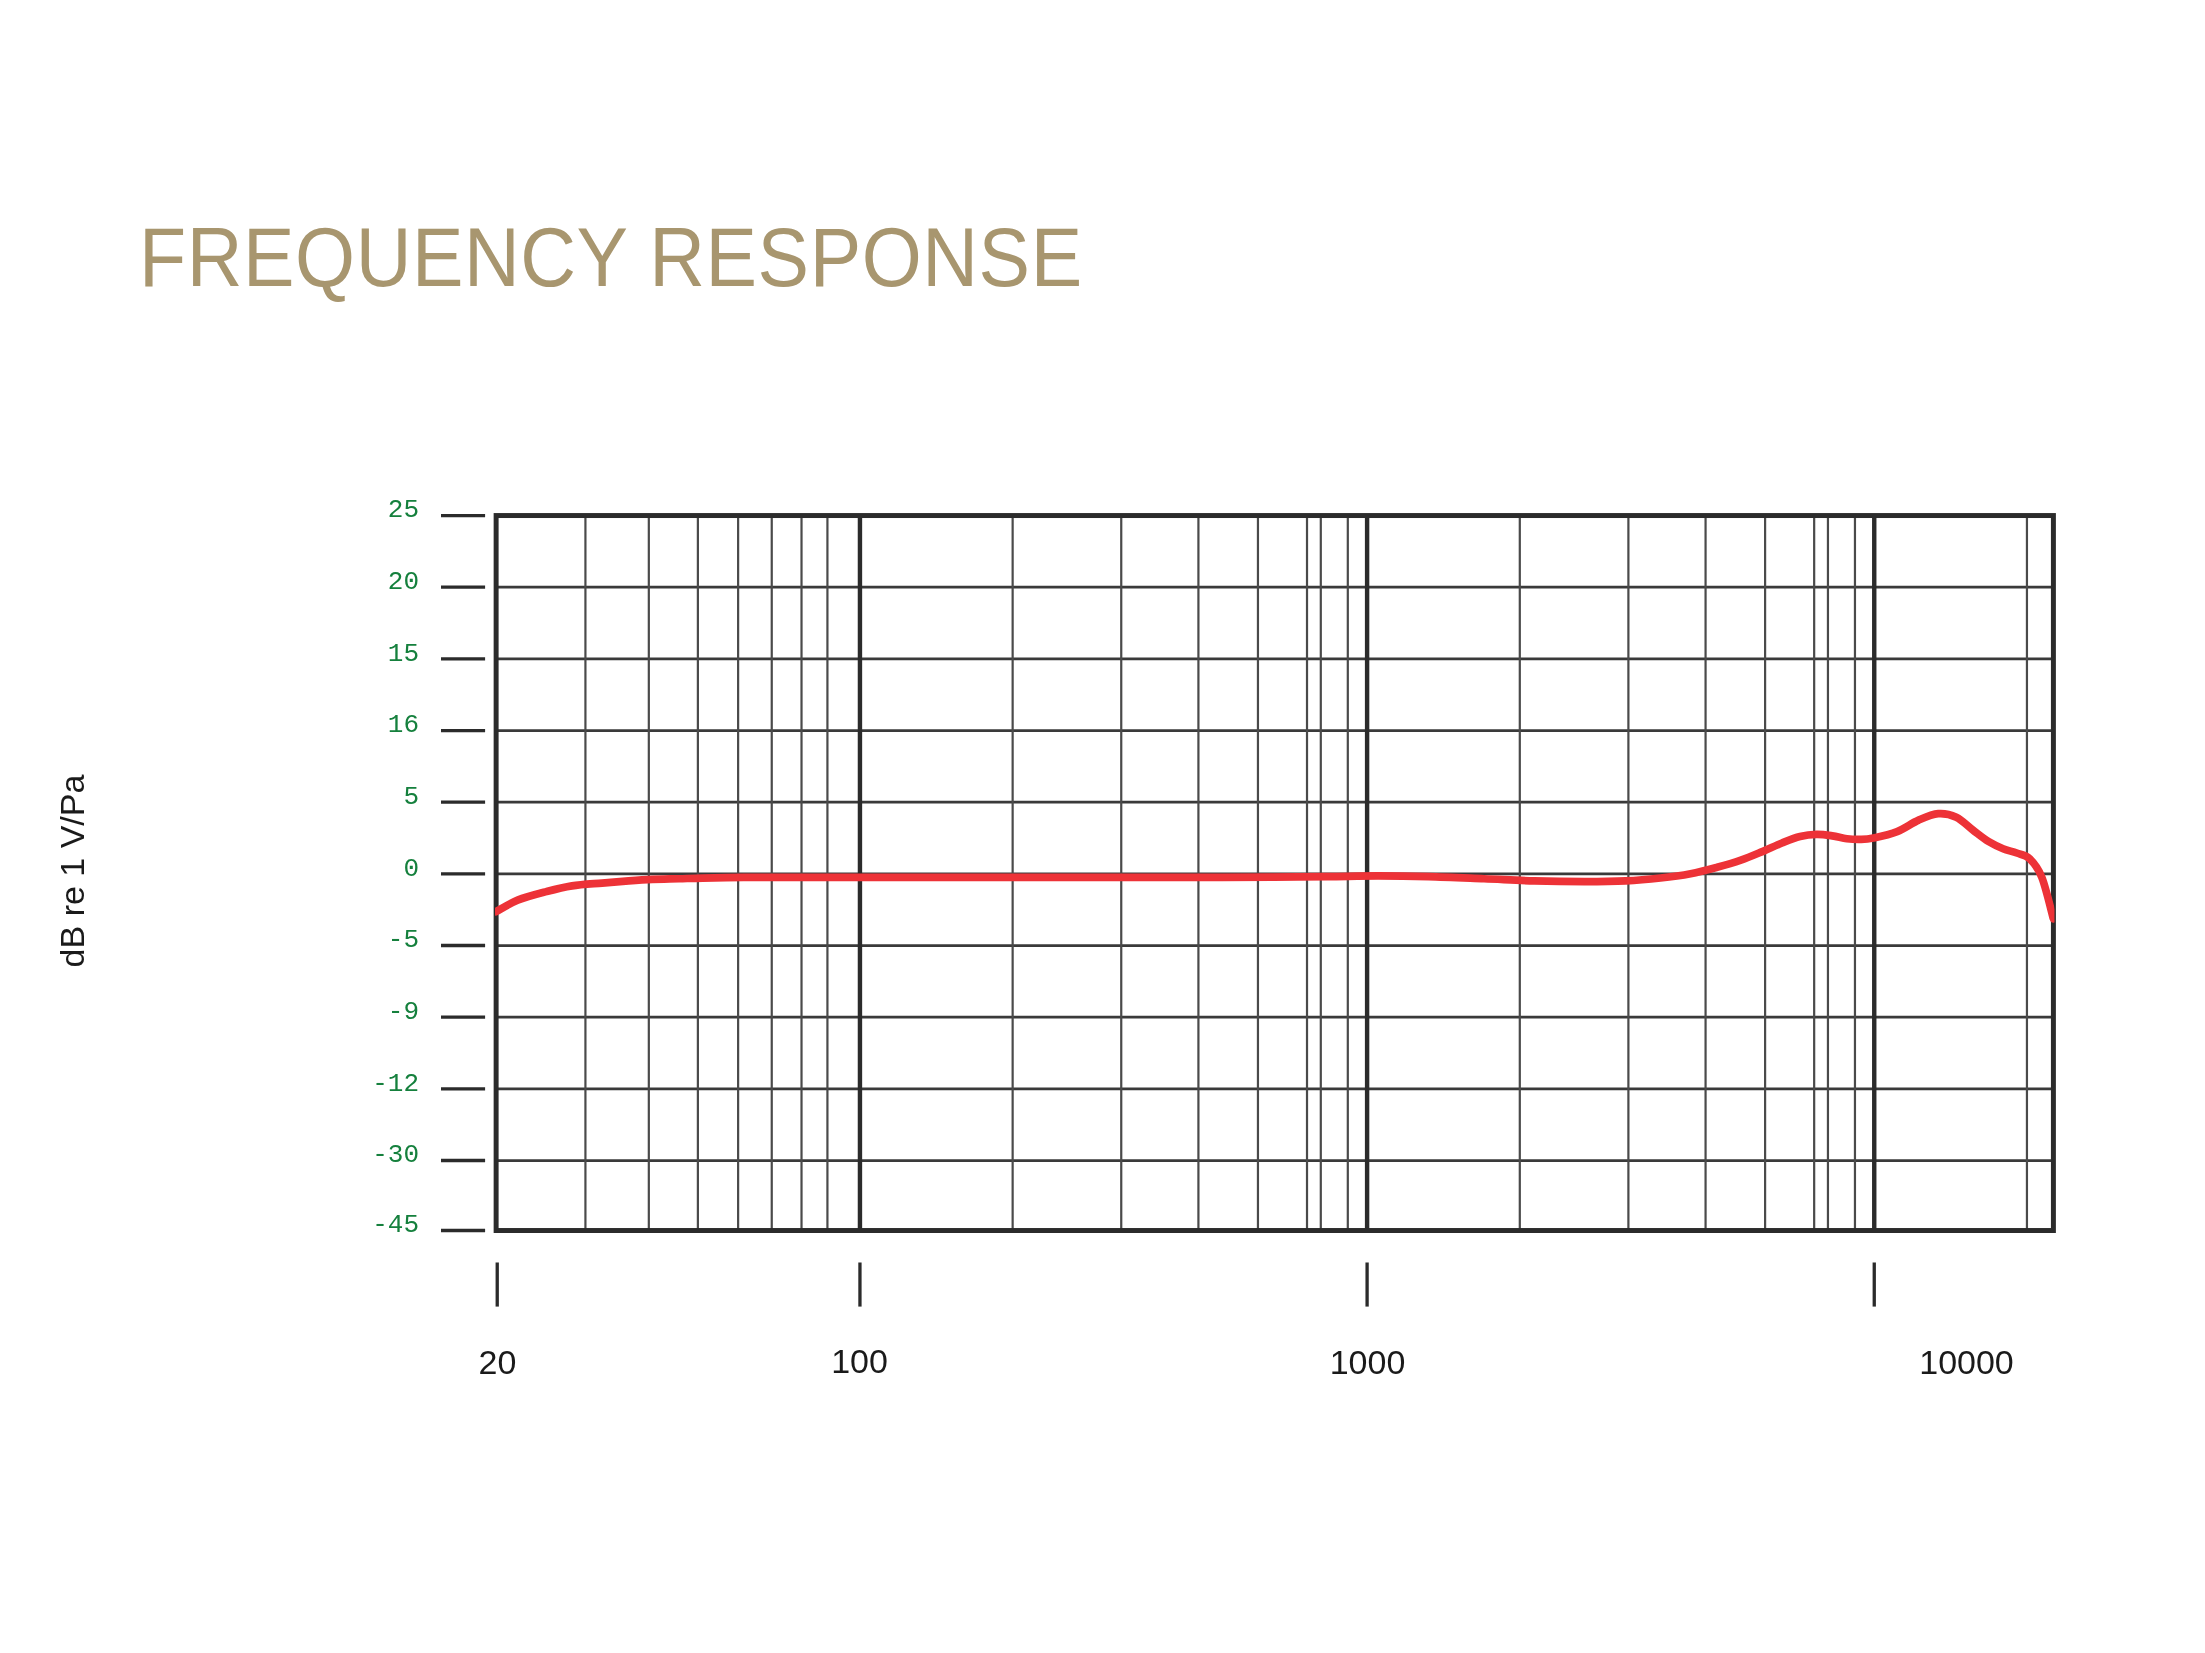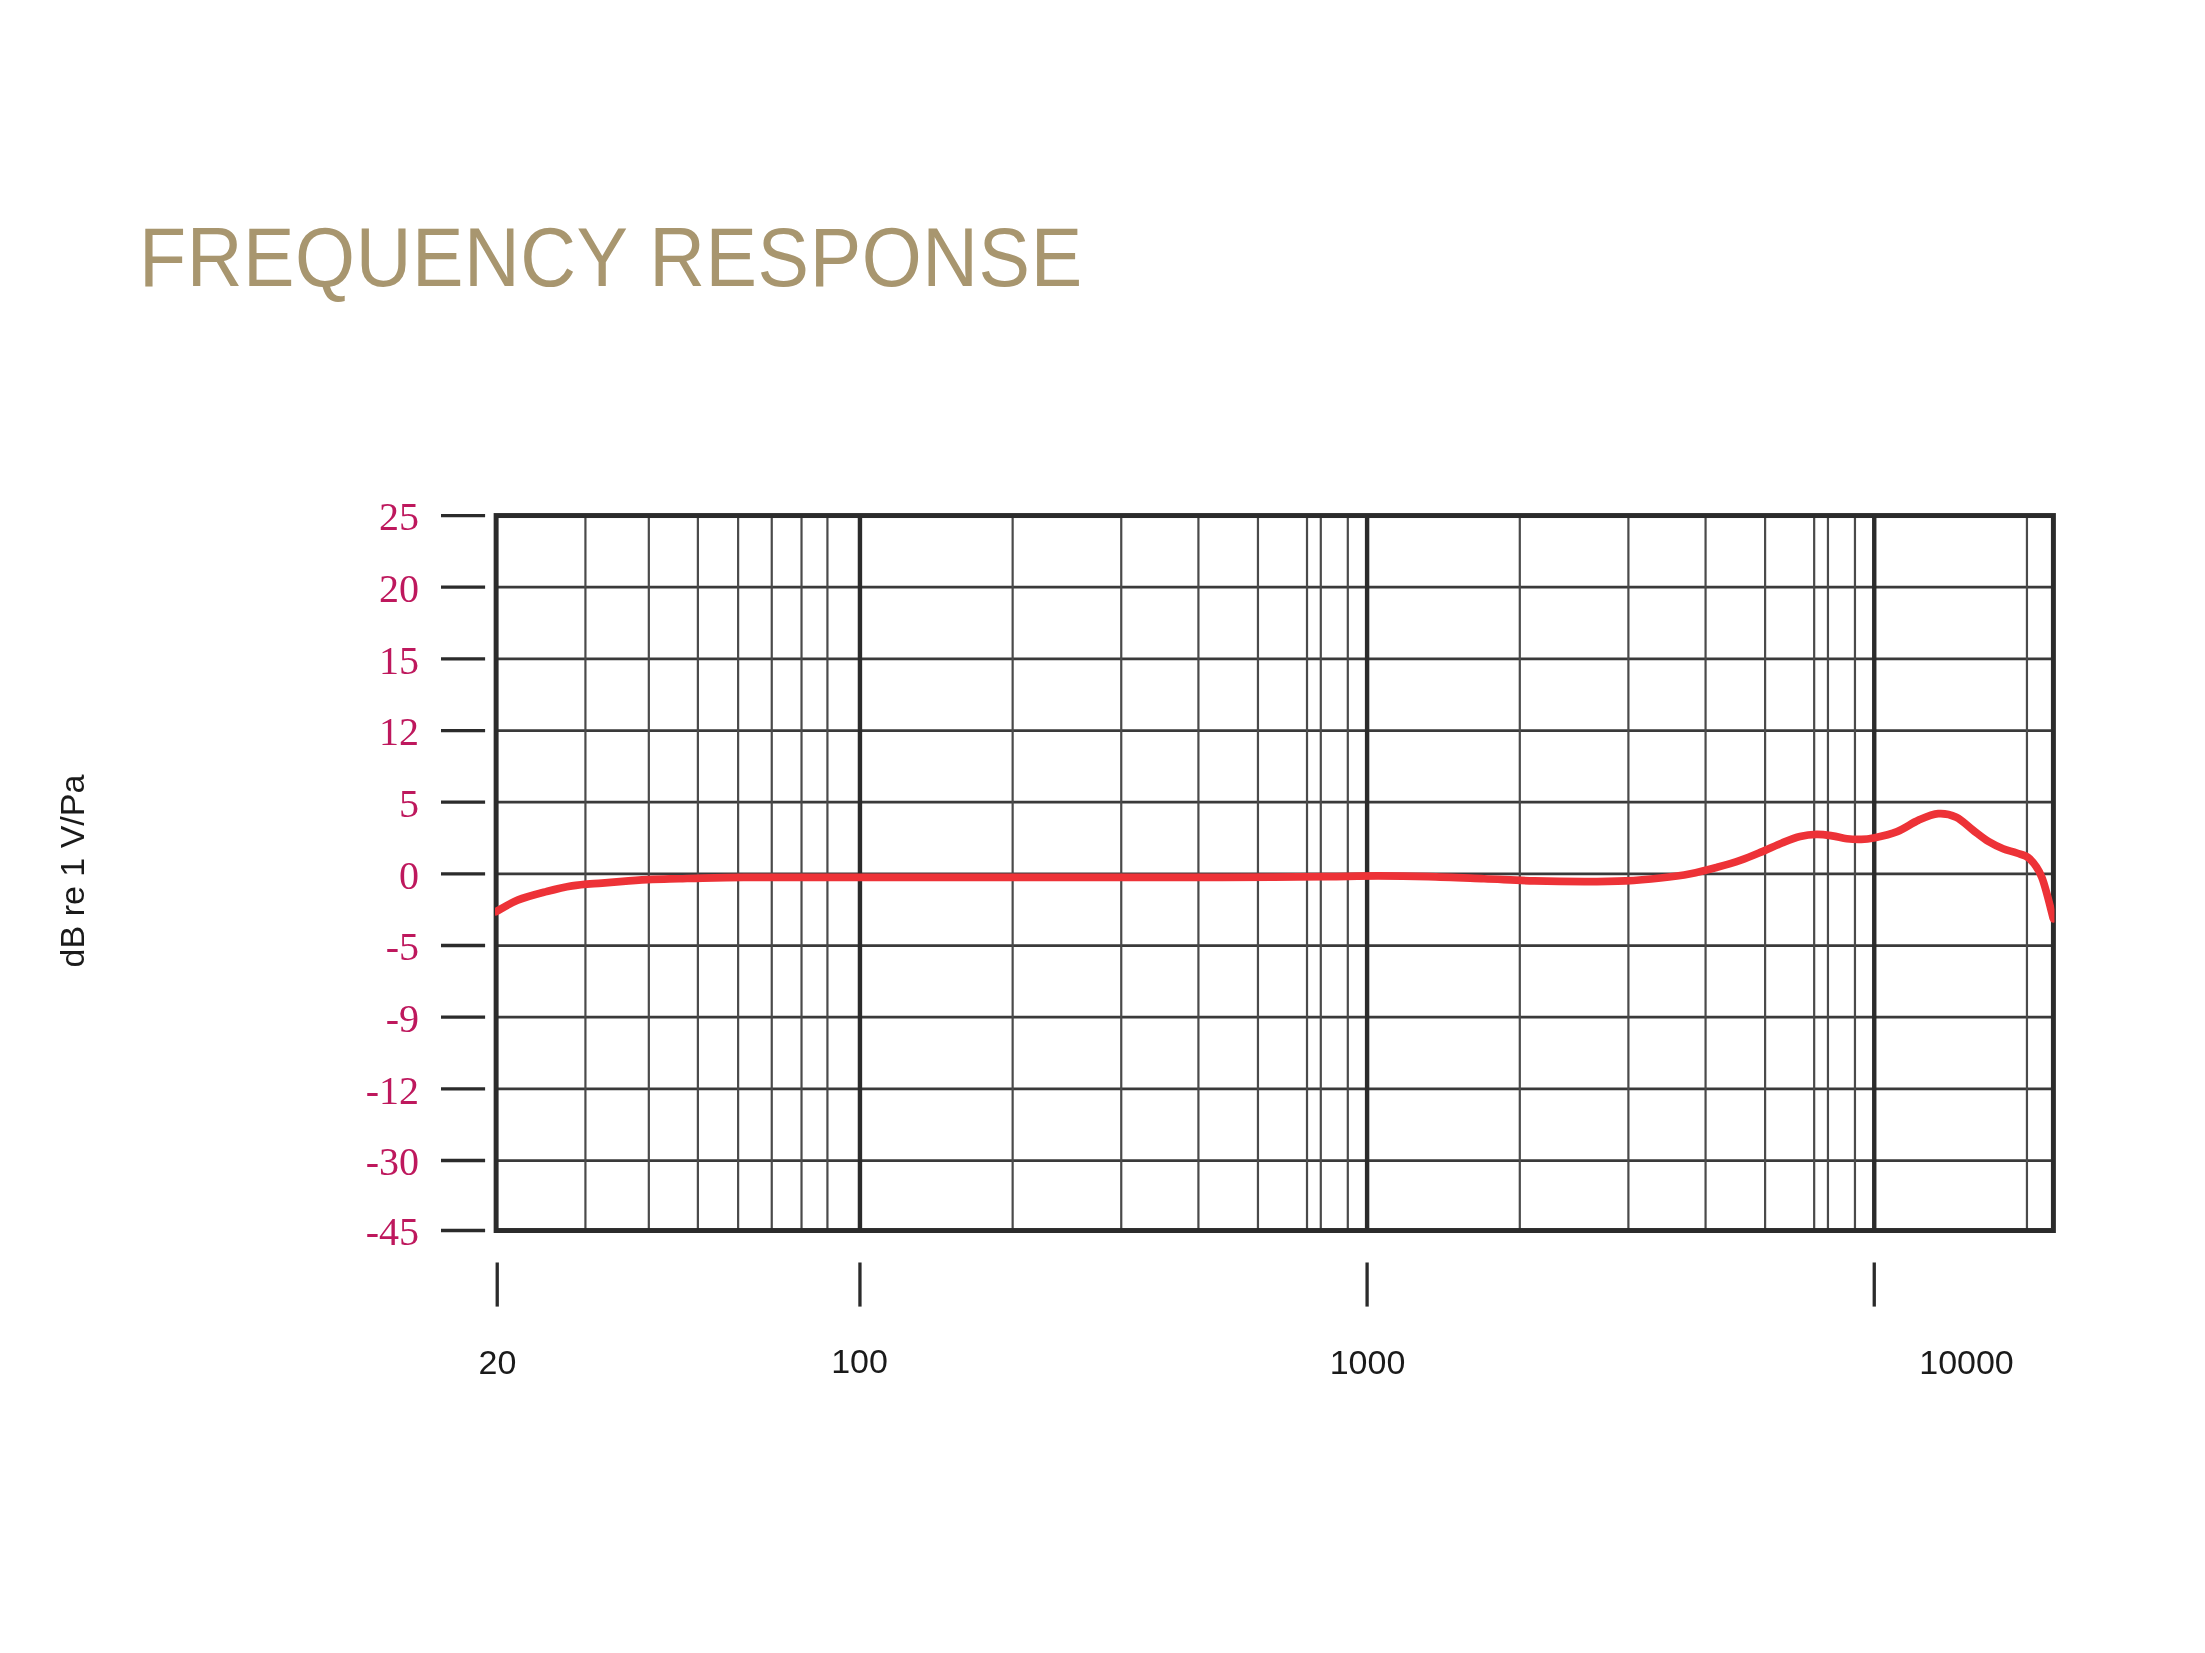--- a/index.html
+++ b/index.html
@@ -53,24 +53,24 @@
     width: 2205px;
     height: 1654px;
     display: block;
   }
 
   
   .ytick-label {
     position: absolute;
     width: 132px;
     text-align: right;
-    font-family: Liberation Serif, serif;
-    font-size: 40px;
-    font-weight: 400;
-    color: #be185d;
+    font-family: Liberation Mono, monospace;
+    font-size: 26px;
+    font-weight: 400;
+    color: #15803d;
     line-height: 1;
     white-space: nowrap;
   }
 
   .xtick-label {
     position: absolute;
     width: 165px;
     text-align: center;
     font-family: "Liberation Sans", sans-serif;
     font-size: 34px;
@@ -184,21 +184,21 @@
       <g clip-path="url(#plotClip)">
         <path id="response-curve" fill="none" stroke="#ed3237" stroke-width="14" stroke-linecap="round" stroke-linejoin="round" d="M 900.00 1653.54 C 906.50 1650.08, 923.77 1638.84, 938.98 1632.79 C 954.19 1626.73, 974.82 1621.55, 991.26 1617.22 C 1007.69 1612.90, 1020.78 1609.44, 1037.60 1606.85 C 1054.43 1604.25, 1075.08 1603.17, 1092.21 1601.66 C 1109.34 1600.14, 1125.17 1598.85, 1140.38 1597.77 C 1155.59 1596.69, 1168.26 1595.82, 1183.47 1595.17 C 1198.68 1594.52, 1216.43 1594.31, 1231.64 1593.88 C 1246.85 1593.44, 1255.12 1593.01, 1274.73 1592.58 C 1294.34 1592.15, 1326.36 1591.50, 1349.29 1591.28 C 1372.22 1591.07, 1392.72 1591.28, 1412.33 1591.28 C 1431.94 1591.28, 1449.81 1591.28, 1466.94 1591.28 C 1484.07 1591.28, 1499.90 1591.28, 1515.11 1591.28 C 1530.32 1591.28, 1535.81 1591.28, 1558.20 1591.28 C 1580.59 1591.28, 1621.82 1591.28, 1649.45 1591.28 C 1677.09 1591.28, 1691.98 1591.28, 1724.02 1591.28 C 1756.05 1591.28, 1806.85 1591.28, 1841.67 1591.28 C 1876.48 1591.28, 1905.29 1591.28, 1932.92 1591.28 C 1960.56 1591.28, 1975.45 1591.28, 2007.49 1591.28 C 2039.52 1591.28, 2090.32 1591.28, 2125.14 1591.28 C 2159.95 1591.28, 2185.43 1591.37, 2216.39 1591.28 C 2247.36 1591.20, 2278.87 1590.98, 2310.91 1590.76 C 2342.94 1590.55, 2377.11 1590.33, 2408.61 1589.99 C 2440.10 1589.64, 2469.44 1588.69, 2499.86 1588.69 C 2530.28 1588.69, 2559.08 1589.12, 2591.12 1589.99 C 2623.16 1590.85, 2660.04 1592.58, 2692.08 1593.88 C 2724.11 1595.17, 2752.91 1596.90, 2783.33 1597.77 C 2813.75 1598.63, 2846.95 1599.06, 2874.59 1599.06 C 2902.23 1599.06, 2926.22 1598.85, 2949.15 1597.77 C 2972.09 1596.69, 2992.59 1594.74, 3012.19 1592.58 C 3031.80 1590.42, 3049.67 1588.04, 3066.80 1584.80 C 3083.93 1581.55, 3099.76 1577.23, 3114.97 1573.12 C 3130.18 1569.02, 3144.38 1564.91, 3158.06 1560.15 C 3171.74 1555.40, 3184.61 1549.78, 3197.04 1544.59 C 3209.47 1539.40, 3221.24 1533.57, 3232.62 1529.03 C 3244.01 1524.49, 3254.85 1519.95, 3265.36 1517.35 C 3275.86 1514.76, 3285.91 1513.68, 3295.66 1513.46 C 3305.42 1513.25, 3314.78 1514.76, 3323.88 1516.06 C 3332.98 1517.35, 3341.74 1520.16, 3350.27 1521.24 C 3358.80 1522.32, 3367.04 1522.76, 3375.07 1522.54 C 3383.09 1522.32, 3387.36 1522.32, 3398.44 1519.95 C 3409.52 1517.57, 3427.85 1513.68, 3441.53 1508.27 C 3455.21 1502.87, 3468.08 1492.93, 3480.51 1487.52 C 3492.94 1482.12, 3504.71 1476.71, 3516.09 1475.85 C 3527.48 1474.98, 3538.32 1477.36, 3548.83 1482.33 C 3559.33 1487.31, 3569.38 1498.33, 3579.13 1505.68 C 3588.89 1513.03, 3598.25 1520.81, 3607.35 1526.43 C 3616.45 1532.05, 3625.21 1535.94, 3633.74 1539.40 C 3642.27 1542.86, 3650.51 1544.16, 3658.54 1547.18 C 3666.56 1550.21, 3674.33 1550.21, 3681.91 1557.56 C 3689.49 1564.91, 3696.84 1573.12, 3704.02 1591.28 C 3711.20 1609.44, 3721.50 1653.97, 3725.00 1666.51"></path>
       </g>
     </svg>
 
     <div id="y-axis-title">dB re 1 V/Pa</div>
 
     <div class="ytick-label" style="left:287px; top:497px;">25</div>
     <div class="ytick-label" style="left:287px; top:569px;">20</div>
     <div class="ytick-label" style="left:287px; top:641px;">15</div>
-    <div class="ytick-label" style="left:287px; top:712px;">12</div>
+    <div class="ytick-label" style="left:287px; top:712px;">16</div>
     <div class="ytick-label" style="left:287px; top:784px;">5</div>
     <div class="ytick-label" style="left:287px; top:856px;">0</div>
     <div class="ytick-label" style="left:287px; top:927px;">-5</div>
     <div class="ytick-label" style="left:287px; top:999px;">-9</div>
     <div class="ytick-label" style="left:287px; top:1071px;">-12</div>
     <div class="ytick-label" style="left:287px; top:1142px;">-30</div>
     <div class="ytick-label" style="left:287px; top:1212px;">-45</div>
 
     <div class="xtick-label" style="left:415px;  top:1345px;">20</div>
     <div class="xtick-label" style="left:777px; top:1344px;">100</div>

